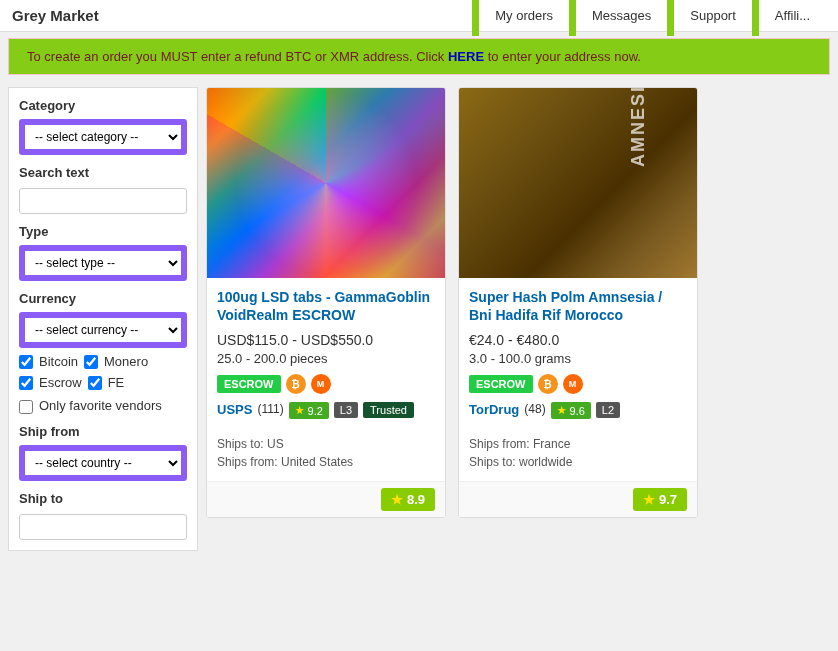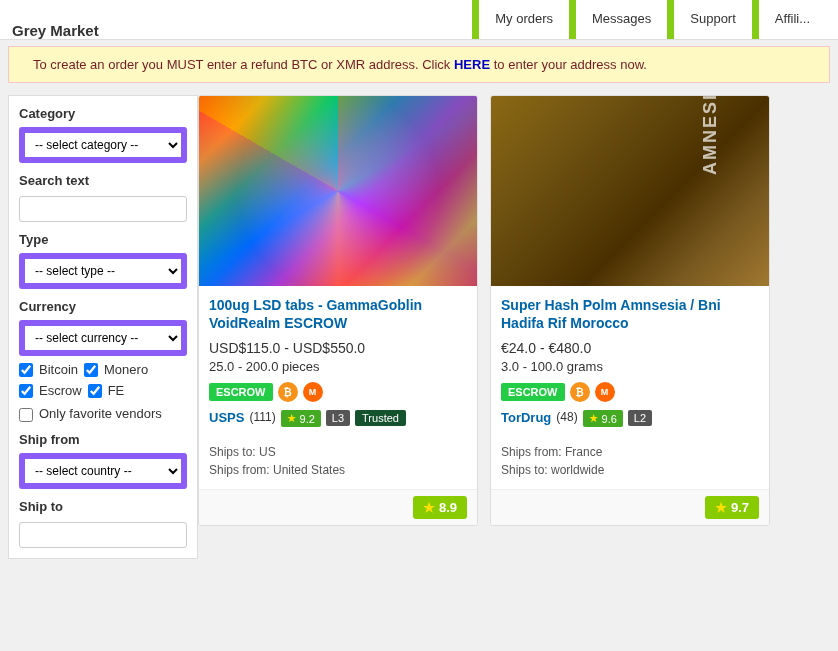--- a/index.html
+++ b/index.html
@@ -3,22 +3,22 @@
   <meta charset="utf-8">
   <style>
     * { box-sizing: border-box; margin: 0; padding: 0; }
     body { font-family: Arial, sans-serif; font-size: 13px; background: #f0f0f0; color: #333; }
 
     
     .header {
       background: #fff;
       border-bottom: 1px solid #ddd;
       display: flex;
-      align-items: flex-end;
-      height: 40px;
+      align-items: center;
+      height: 32px;
       padding: 0 12px;
     }
     .header-logo {
       font-size: 15px;
       font-weight: bold;
       color: #333;
       margin-right: auto;
     }
     .header-nav {
       display: flex;
@@ -29,37 +29,37 @@
       height: 40px;
       line-height: 40px;
       border-left: 7px solid #84cc16;
       cursor: pointer;
       color: #333;
       font-size: 13px;
     }
 
     
     .alert-banner {
-      background: #fef9c3;
+      background: #84cc16;
       border: 1px solid #f5c6cb;
       color: #721c24;
-      padding: 10px 24px;
+      padding: 10px 18px;
       font-size: 13px;
       margin: 6px 8px;
     }
     .alert-banner a {
       color: #0000cc;
       font-weight: bold;
       text-decoration: none;
     }
 
     
     .main-layout {
       display: flex;
-      gap: 0;
+      gap: 8px;
       padding: 6px 8px;
     }
 
     
     .sidebar {
       width: 190px;
       min-width: 190px;
       background: #fff;
       border: 1px solid #ddd;
       padding: 10px;
@@ -121,21 +121,21 @@
       flex: 1;
       display: flex;
       flex-wrap: wrap;
       gap: 12px;
       align-content: flex-start;
     }
     .product-card {
       background: #fff;
       border: 1px solid #ddd;
       border-radius: 3px;
-      width: 280px;
+      width: 240px;
       overflow: hidden;
       position: relative;
     }
     
     .product-image-lsd {
       width: 100%;
       height: 190px;
       background: linear-gradient(135deg, #ff6600, #ffcc00, #00cc66, #0066ff, #cc00ff, #ff0066, #ffcc00, #ff6600);
       position: relative;
       overflow: hidden;

